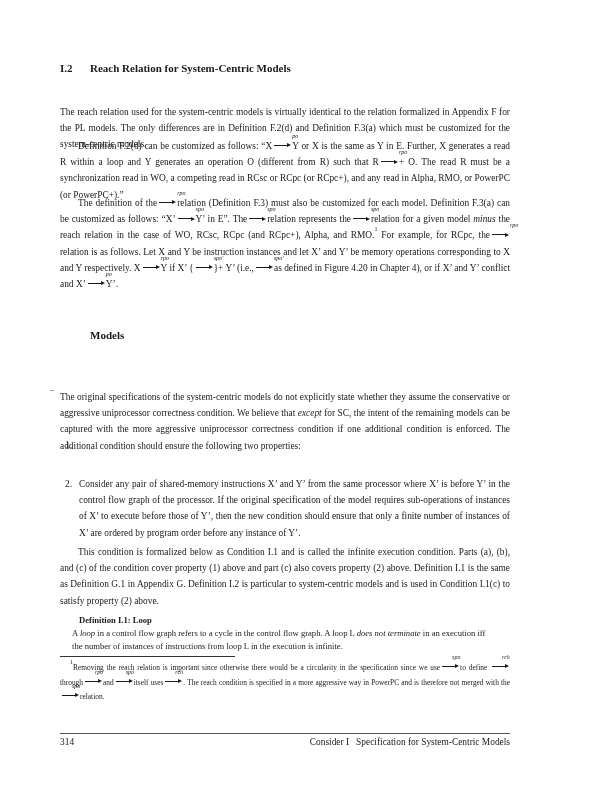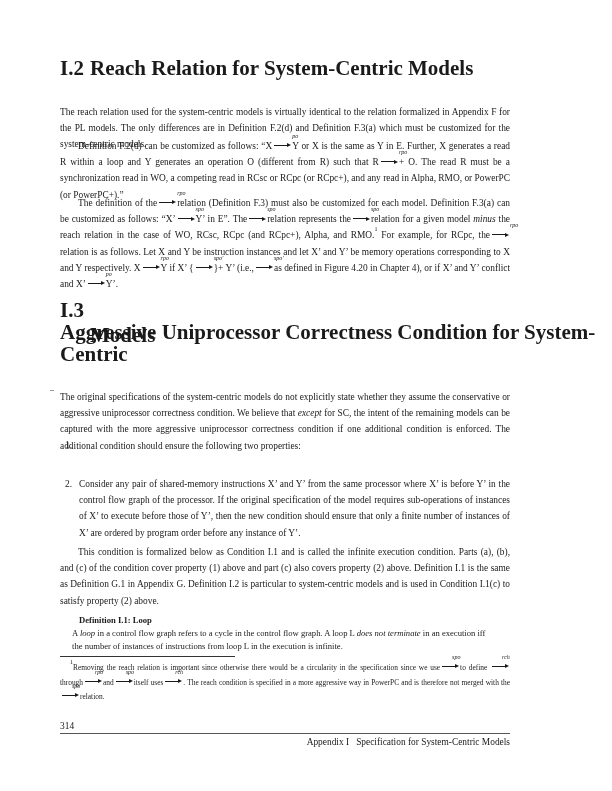--- a/index.html
+++ b/index.html
@@ -1,19 +1,19 @@
 <!DOCTYPE html>
 <html><head>
 <meta charset="utf-8">
 <style>
   html, body { margin:0; padding:0; background:#ffffff; }
   body { width:612px; height:791px; position:relative; overflow:hidden;
          font-family:"Liberation Serif", "DejaVu Serif", serif; color:#1a1a1a; }
   .page { position:absolute; left:0; top:0; width:612px; height:791px; }
-  .h { position:absolute; left:60px; font-weight:bold; font-size:21px; line-height:22px; }
+  .h { position:absolute; left:60px; font-weight:bold; font-size:11px; line-height:22px; }
   .h .num { display:inline-block; width:30px; }
   .h .ttl { display:inline-block; }
   .p { position:absolute; left:60px; width:450px; font-size:9.4px; line-height:16.2px;
        text-align:justify; text-align-last:left; }
   .ind { text-indent:18px; }
   .li { position:absolute; left:79px; width:431px; font-size:9.4px; line-height:16.2px; text-align:justify; }
   .li .n { position:absolute; left:-14px; top:0; }
   .defh { position:absolute; left:79px; font-weight:bold; font-size:8.6px; line-height:12px; }
   .defb { position:absolute; left:72px; width:420px; font-size:8.6px; line-height:13px; }
   .fn { position:absolute; left:60px; width:450px; font-size:7.4px; line-height:12.5px; text-align:justify; text-align-last:left; }
@@ -39,23 +39,20 @@
   <div class="p" style="top:104px;">The reach relation used for the system-centric models is virtually identical to the relation formalized in Appendix F for the PL models. The only differences are in Definition F.2(d) and Definition F.3(a) which must be customized for the system-centric models.</div>
 
   <div class="p ind" style="top:138px;">
     <span>Definition F.2(d) can be customized as follows: “X</span><span class="rel"><span class="lab">po</span><span class="arr"></span></span><span>Y or X is the same as Y in E. Further, X generates a read R within a loop and Y generates an operation O (different from R) such that R</span><span class="rel"><span class="lab">rpo</span><span class="arr"></span></span><span>+ O. The read R must be a synchronization read in WO, a competing read in RCsc or RCpc (or RCpc+), and any read in Alpha, RMO, or PowerPC (or PowerPC+).”</span>
   </div>
 
   <div class="p ind" style="top:195px;">
     <span>The definition of the</span><span class="rel"><span class="lab">rpo</span><span class="arr"></span></span><span>relation (Definition F.3) must also be customized for each model. Definition F.3(a) can be customized as follows: “X’</span><span class="rel"><span class="lab">spo</span><span class="arr"></span></span><span>Y’ in E”. The</span><span class="rel"><span class="lab">spo</span><span class="arr"></span></span><span>relation represents the</span><span class="rel"><span class="lab">spo</span><span class="arr"></span></span><span>relation for a given model</span> <em>minus</em> <span>the reach relation in the case of WO, RCsc, RCpc (and RCpc+), Alpha, and RMO.</span><sup>1</sup> <span>For example, for RCpc, the</span><span class="rel"><span class="lab">rpo</span><span class="arr"></span></span><span>relation is as follows. Let X and Y be instruction instances and let X’ and Y’ be memory operations corresponding to X and Y respectively. X</span><span class="rel"><span class="lab">rpo</span><span class="arr"></span></span><span>Y if X’ {</span><span class="rel"><span class="lab">spo′</span><span class="arr"></span></span><span>}+ Y’ (i.e.,</span><span class="rel"><span class="lab">spo′</span><span class="arr"></span></span><span>as defined in Figure 4.20 in Chapter 4), or if X’ and Y’ conflict and X’</span><span class="rel"><span class="lab">po</span><span class="arr"></span></span><span>Y’.</span>
   </div>
 
-  <div class="h" style="top:299px;">
-    <span class="num">I.3</span><span class="ttl">Aggressive Uniprocessor Correctness Condition for System-Centric</span>
-  </div>
   <div class="h" style="top:324px; left:90px;text-align:right;">Models</div>
 
   <div class="mark"></div>
 
   <div class="p" style="top:363px;margin-top:26px;">
     <span>The original specifications of the system-centric models do not explicitly state whether they assume the conservative or aggressive uniprocessor correctness condition. We believe that</span> <em>except</em> <span>for SC, the intent of the remaining models can be captured with the more aggressive uniprocessor correctness condition if one additional condition is enforced. The additional condition should ensure the following two properties:</span>
   </div>
 
   <div class="li" style="top:437px;">
     <span class="n">1.</span>
@@ -73,16 +70,16 @@
     <span>A</span> <em>loop</em> <span>in a control flow graph refers to a cycle in the control flow graph. A loop L</span> <em>does not terminate</em> <span>in an execution iff the number of instances of instructions from loop L in the execution is infinite.</span>
   </div>
 
   <div class="rule" style="left:60px; top:656px; width:175px;"></div>
 
   <div class="fn" style="top:660px; text-indent:10px;">
     <sup>1</sup><span>Removing the reach relation is important since otherwise there would be a circularity in the specification since we use</span><span class="rel"><span class="lab">spo</span><span class="arr"></span></span><span>to define</span> <span class="rel"><span class="lab">rch</span><span class="arr"></span></span><span>through</span><span class="rel"><span class="lab">rpo</span><span class="arr"></span></span><span>and</span><span class="rel"><span class="lab">spo</span><span class="arr"></span></span><span>itself uses</span><span class="rel"><span class="lab">rch</span><span class="arr"></span></span><span>. The reach condition is specified in a more aggressive way in PowerPC and is therefore not merged with the</span><span class="rel"><span class="lab">spo</span><span class="arr"></span></span><span>relation.</span>
   </div>
 
   <div class="rule" style="left:60px; top:733px; width:450px; background:#555;"></div>
-  <div class="foot" style="left:60px; top:720px;">314</div>
-  <div class="foot" style="right:102px; top:736px; white-space:pre;">Appendix I   Specification for System-Centric Models</div>
+  <div class="foot" style="left:60px; top:736px;">314</div>
+  <div class="foot" style="right:102px; top:736px; white-space:pre;">Consider I   Specification for System-Centric Models</div>
 
 </div>
 
 </body></html>

